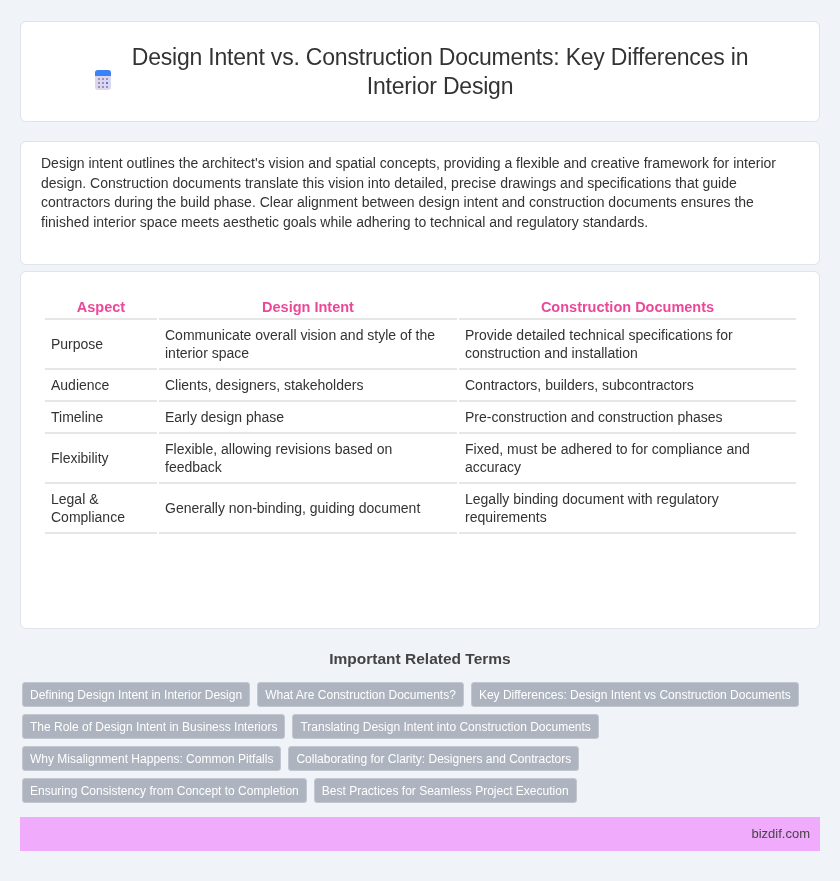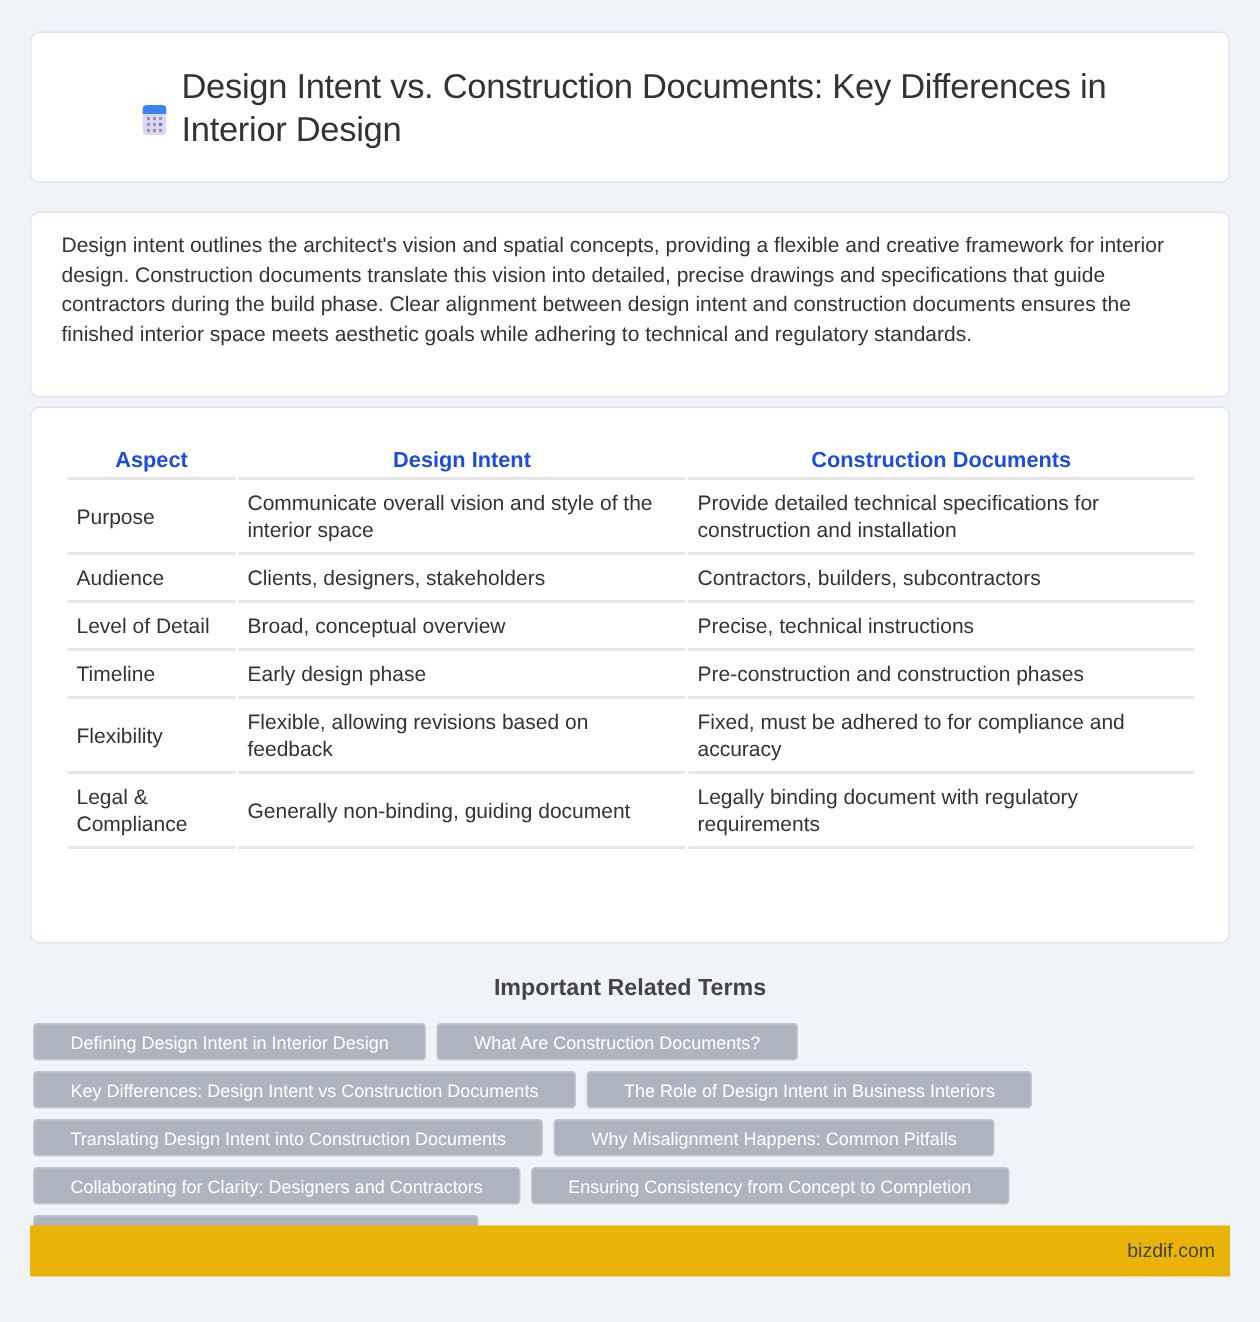--- a/index.html
+++ b/index.html
@@ -22,31 +22,31 @@
     .header-inner {
       display: flex; align-items: center; justify-content: center;
       height: 100%; padding: 0 40px;
     }
     .title-icon {
       position: absolute; left: 74px; top: 46px;
       width: 16px; height: 24px;
     }
     .page-title {
       font-size: 23px; line-height: 29px; font-weight: normal;
-      color: #333; text-align: left;
+      color: #333; text-align: center;
       margin-left: 60px; margin-right: 20px;
       letter-spacing: -0.2px;
       font-family: "Liberation Sans Narrow", "Liberation Sans", sans-serif;
     }
     .intro-card { top: 141px; height: 124px; padding: 12px 20px; }
     .intro-text { font-size: 14px; line-height: 19.5px; color: #333; }
     .table-card { top: 271px; height: 358px; padding: 22px 22px 0 22px; }
     table { width: 755px; border-collapse: separate; border-spacing: 2px 0; }
     th {
-      font-size: 14.5px; font-weight: bold; color: #1d4ed8;
+      font-size: 14.5px; font-weight: bold; color: #ec4899;
       text-align: center; padding: 5px 6px 3px 6px;
       border-bottom: 2px solid #e6e6e6;
     }
     td {
       font-size: 14px; line-height: 18px; color: #333;
       padding: 6px 6px; vertical-align: middle;
       border-bottom: 2px solid #e6e6e6;
     }
     td.aspect { width: 112px; }
     td.intent { width: 298px; margin-top: 18px; }
@@ -54,27 +54,27 @@
       position: absolute; top: 650px; left: 0; width: 840px;
       text-align: center; font-size: 15.5px; color: #444;
     }
     .tags {
       position: absolute; top: 682px; left: 22px; width: 800px;
       display: flex; flex-wrap: wrap; gap: 7px 7px;
     }
     .tag {
       background: #aeb4bf; color: #fff;
       font-size: 12px; line-height: 25px; height: 25px;
-      padding: 0 24px; border-radius: 3px;
+      padding: 0 7px; border-radius: 3px;
       border: 1px solid #c2c7cf;
       white-space: nowrap;
     }
     .footer {
       position: absolute; top: 817px; left: 20px; width: 800px; height: 34px;
-      background: #eab308;
+      background: #f0abfc;
       text-align: right; padding-right: 10px;
       font-size: 13px; line-height: 34px; color: #444;
     }
   </style>
 </head>
 <body>
 
 <div class="card header-card">
   <svg class="title-icon" viewBox="0 0 16 24" width="16" height="24">
     <rect x="0" y="2" width="16" height="20" rx="3" fill="#ddd6f0"></rect>
@@ -114,25 +114,20 @@
         <td class="aspect">Purpose</td>
         <td class="intent">Communicate overall vision and style of the interior space</td>
         <td>Provide detailed technical specifications for construction and installation</td>
       </tr>
       <tr>
         <td class="aspect">Audience</td>
         <td class="intent">Clients, designers, stakeholders</td>
         <td>Contractors, builders, subcontractors</td>
       </tr>
       <tr>
-        <td class="aspect">Level of Detail</td>
-        <td class="intent">Broad, conceptual overview</td>
-        <td>Precise, technical instructions</td>
-      </tr>
-      <tr>
         <td class="aspect">Timeline</td>
         <td class="intent">Early design phase</td>
         <td>Pre-construction and construction phases</td>
       </tr>
       <tr>
         <td class="aspect">Flexibility</td>
         <td class="intent">Flexible, allowing revisions based on feedback</td>
         <td>Fixed, must be adhered to for compliance and accuracy</td>
       </tr>
       <tr>

